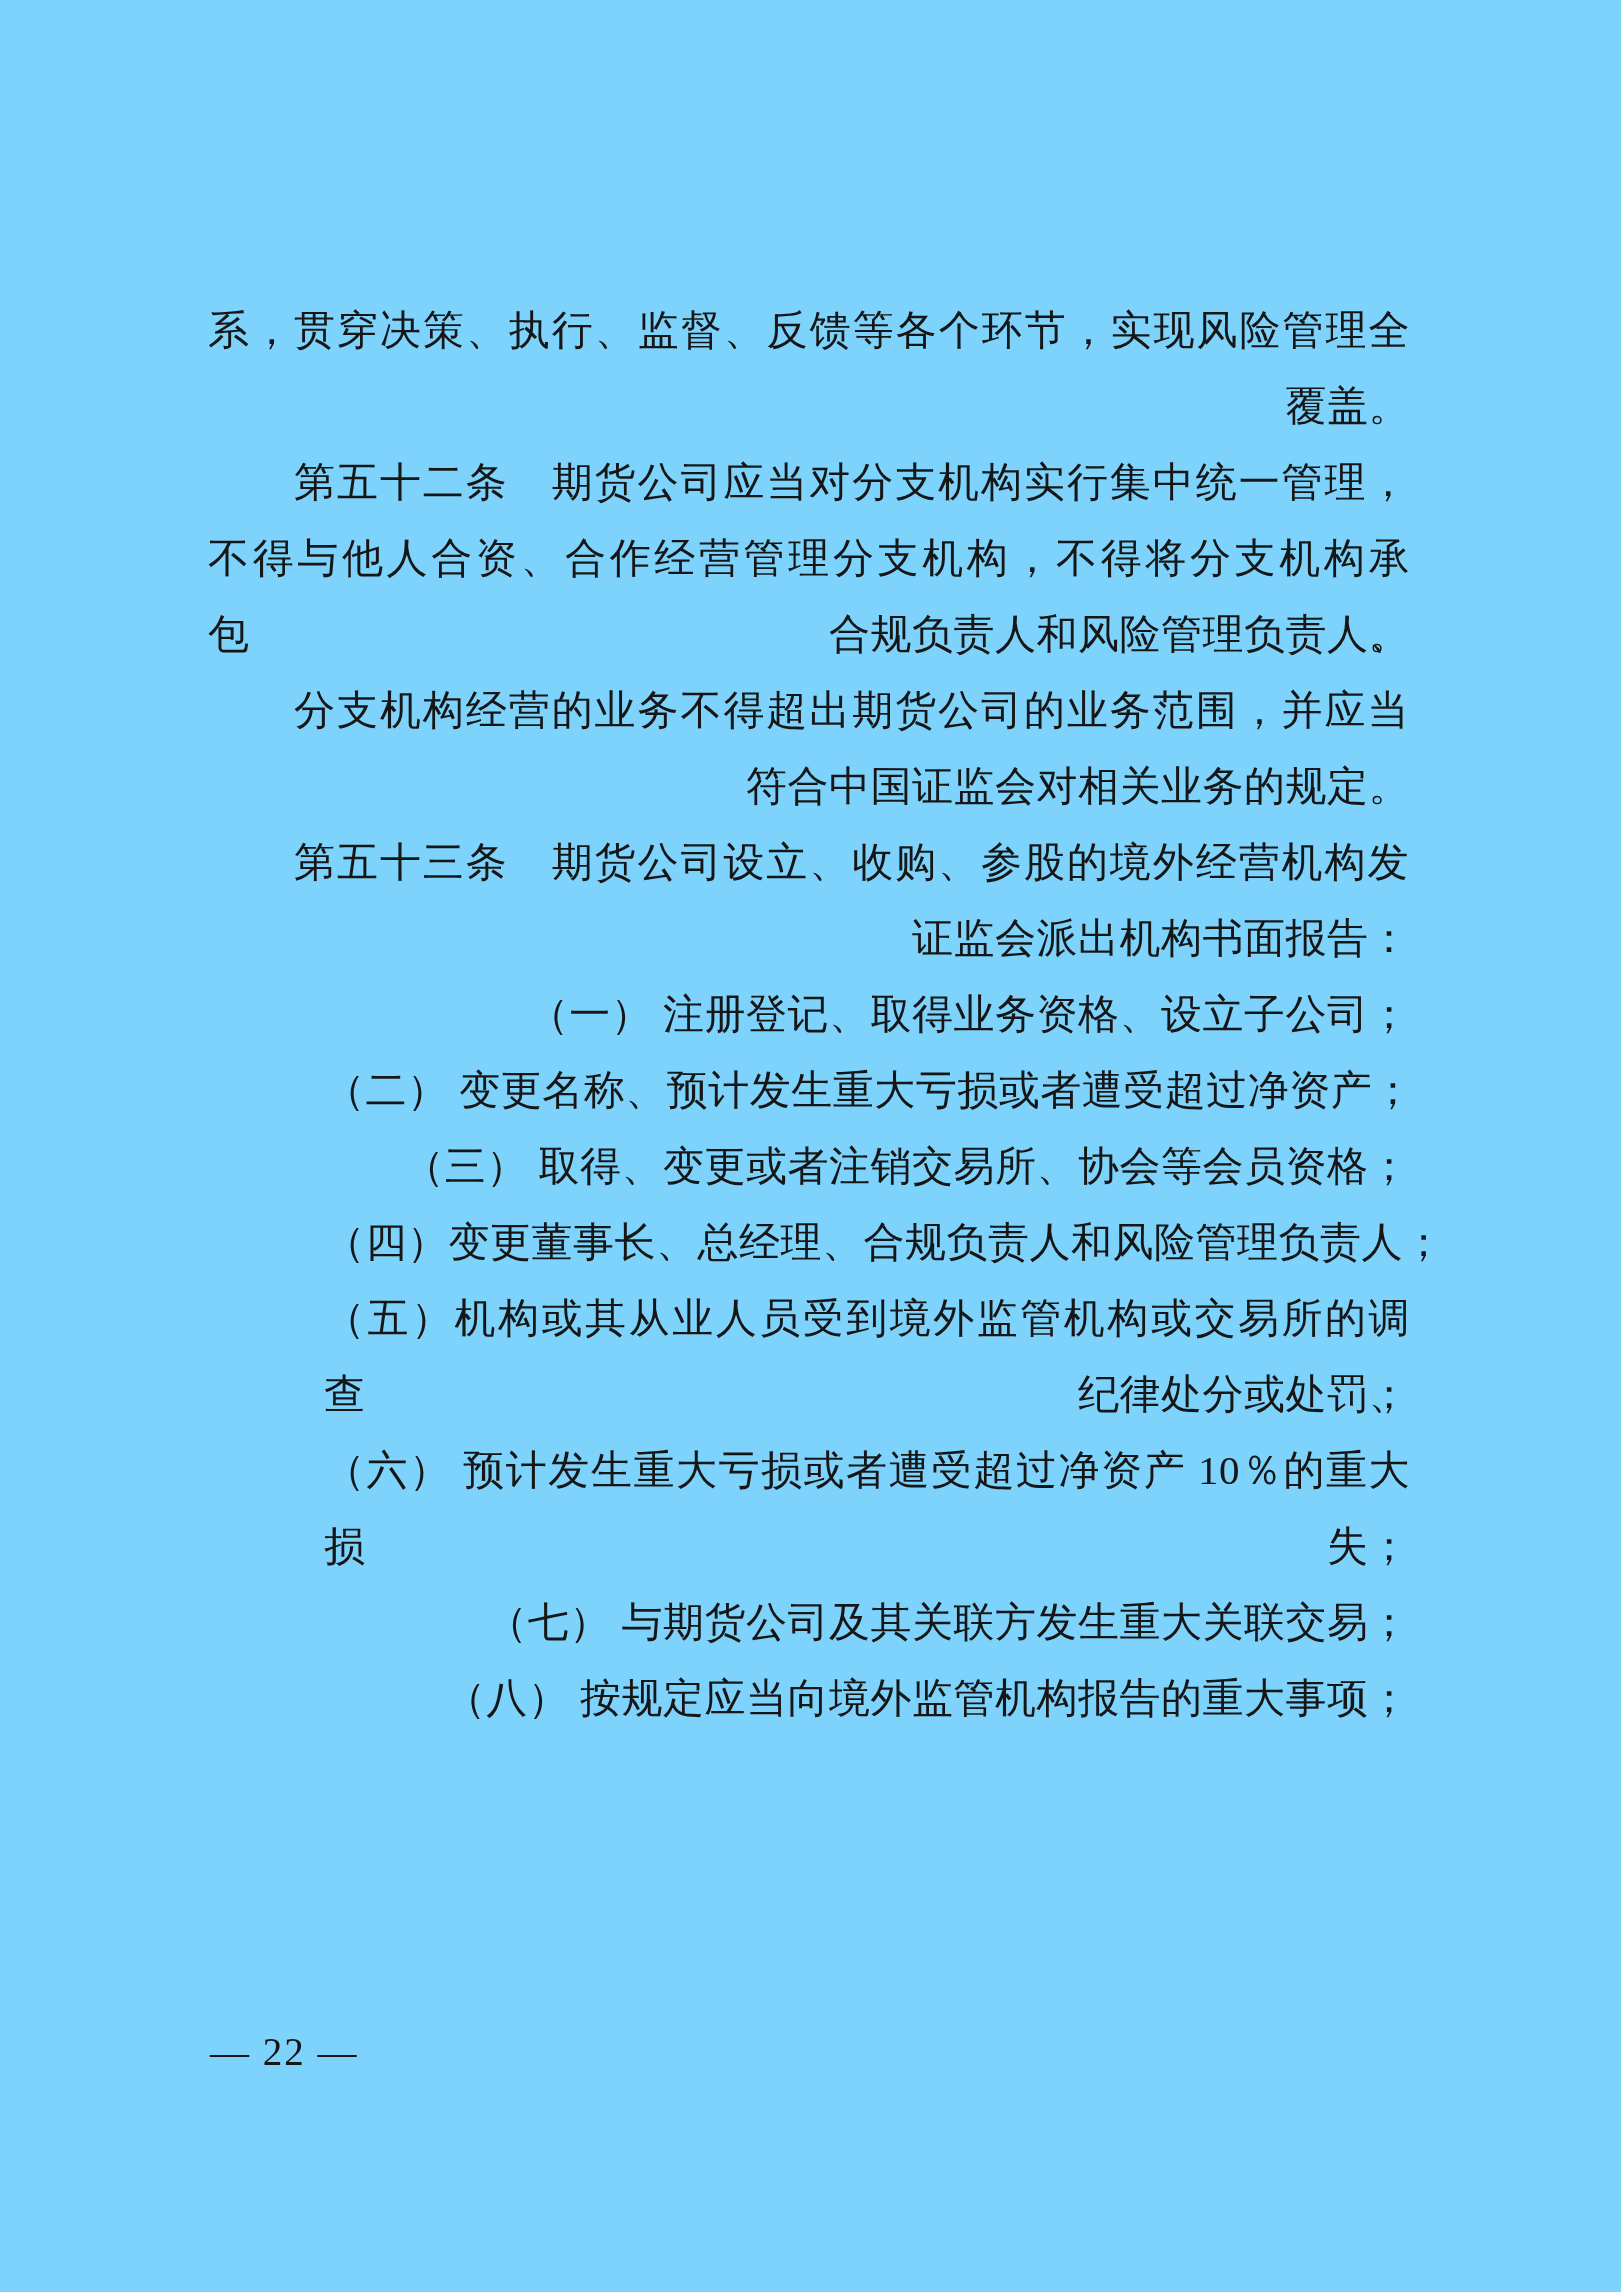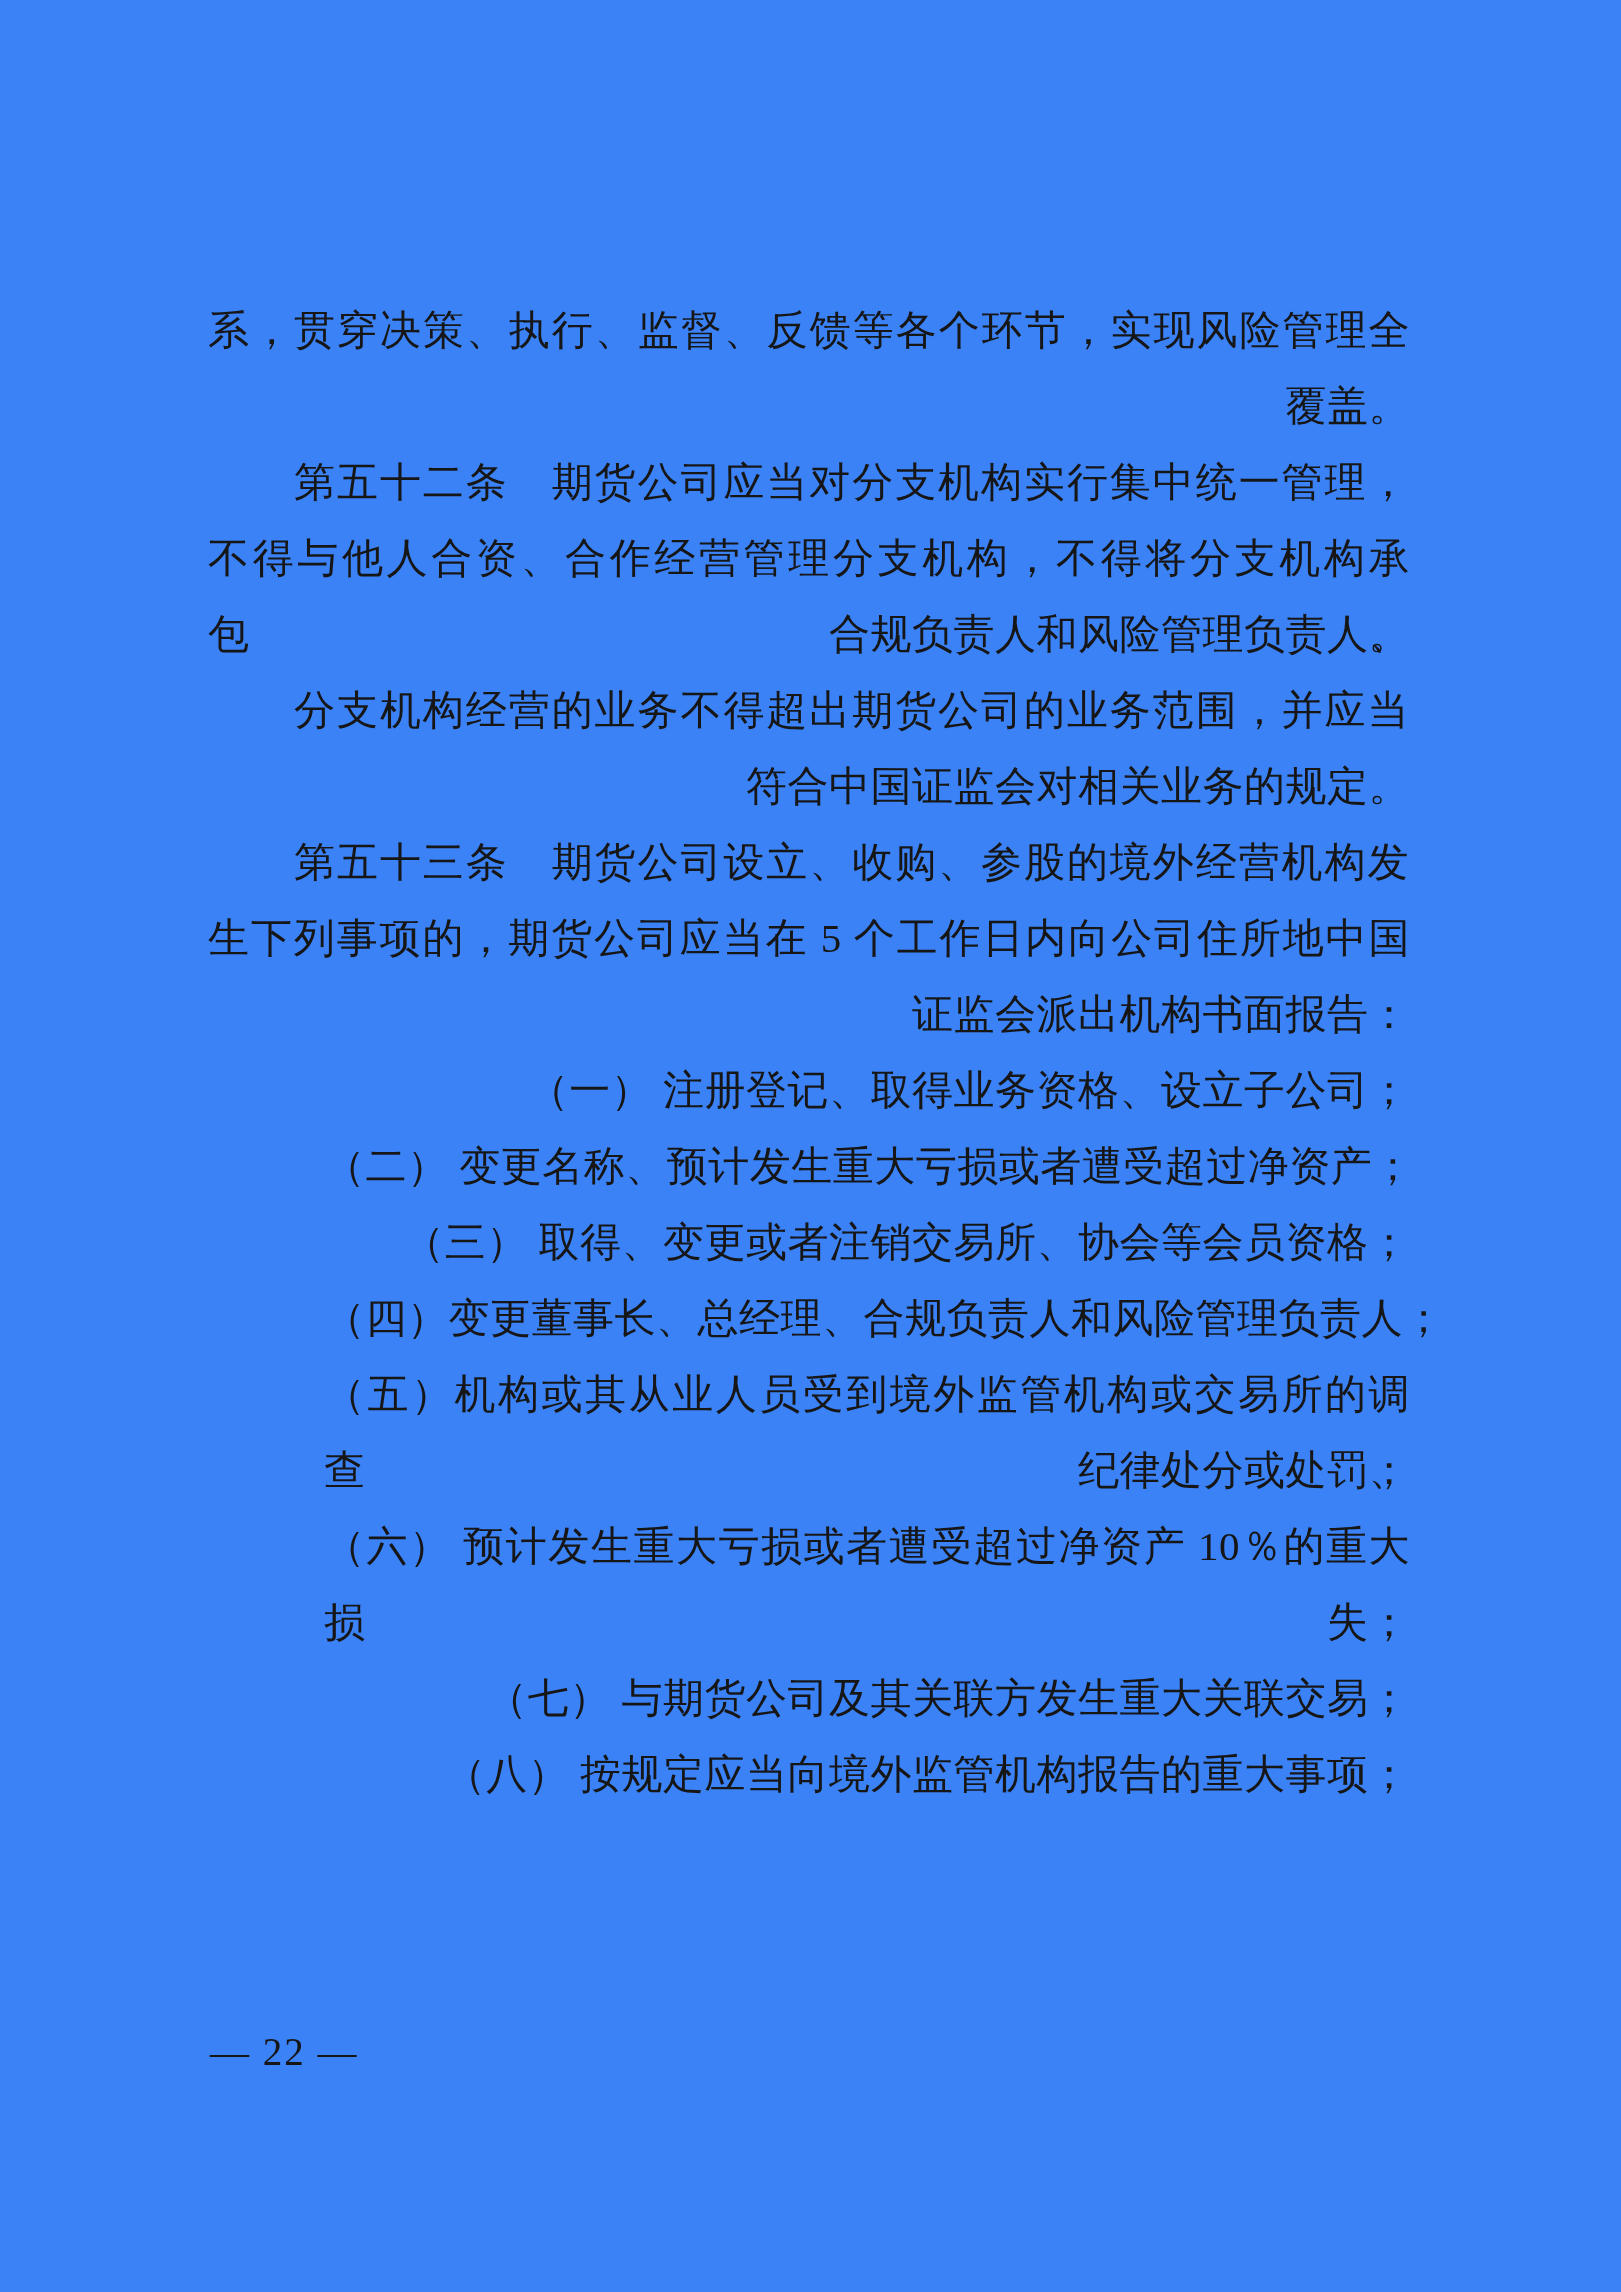--- a/index.html
+++ b/index.html
@@ -11,21 +11,21 @@
     height: 2293px;
     background: #ffffff;
     position: relative;
     overflow: hidden;
     font-family: "Liberation Serif", "DejaVu Serif", serif;
     color: #161616;
   }
   .page {
     position: absolute;
     inset: 0;
-    background: #3b82f6;
+    background: #7dd3fc;
   }
   .doc-body {
     position: absolute;
     left: 208px;
     top: 292px;
     width: 1202px;
   }
   .ln {
     font-size: 41px;
     line-height: 76px;
@@ -65,21 +65,20 @@
 
   <div class="doc-body">
     <div class="ln jf">系，贯穿决策、执行、监督、反馈等各个环节，实现风险管理全</div>
     <div class="ln">覆盖。</div>
     <div class="ln jf ip">第五十二条　期货公司应当对分支机构实行集中统一管理，</div>
     <div class="ln jf">不得与他人合资、合作经营管理分支机构，不得将分支机构承包、</div>
     <div class="ln">合规负责人和风险管理负责人。</div>
     <div class="ln jf ip">分支机构经营的业务不得超出期货公司的业务范围，并应当</div>
     <div class="ln">符合中国证监会对相关业务的规定。</div>
     <div class="ln jf ip">第五十三条　期货公司设立、收购、参股的境外经营机构发</div>
-    <div class="ln jf">生下列事项的，期货公司应当在 5 个工作日内向公司住所地中国</div>
     <div class="ln">证监会派出机构书面报告：</div>
     <div class="ln ii">（一） 注册登记、取得业务资格、设立子公司；</div>
     <div class="ln ii">（二） 变更名称、预计发生重大亏损或者遭受超过净资产；</div>
     <div class="ln ii">（三） 取得、变更或者注销交易所、协会等会员资格；</div>
     <div class="ln ii">（四）变更董事长、总经理、合规负责人和风险管理负责人；</div>
     <div class="ln jf ii">（五）机构或其从业人员受到境外监管机构或交易所的调查、</div>
     <div class="ln">纪律处分或处罚；</div>
     <div class="ln jf ii">（六） 预计发生重大亏损或者遭受超过净资产 10％的重大损</div>
     <div class="ln">失；</div>
     <div class="ln ii">（七） 与期货公司及其关联方发生重大关联交易；</div>

